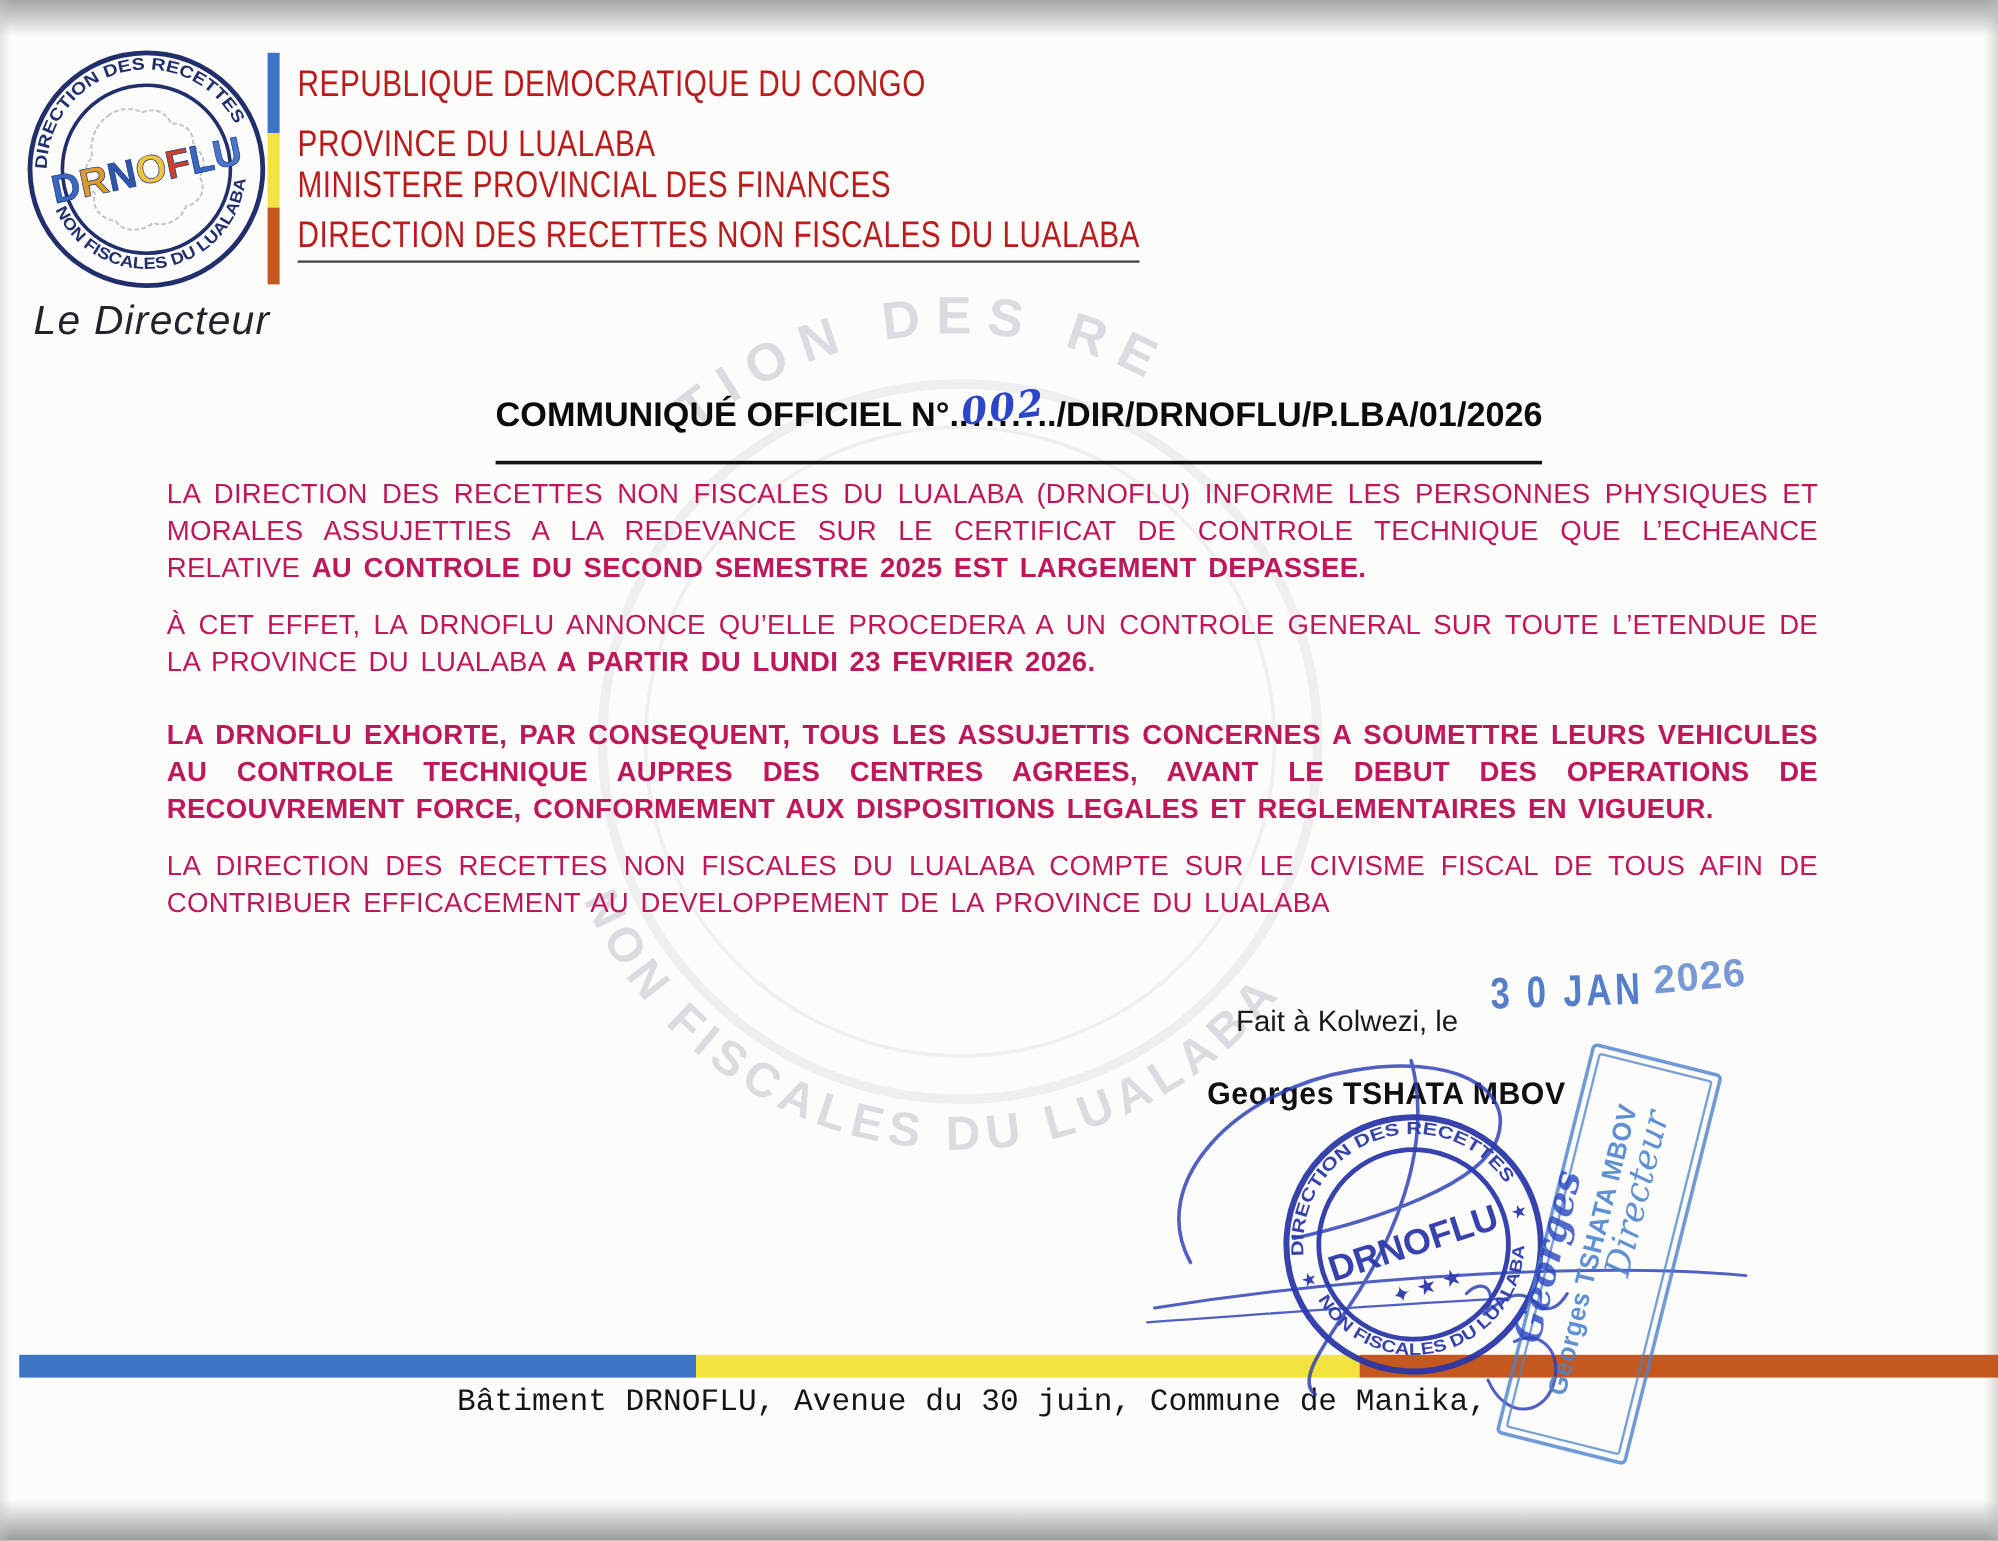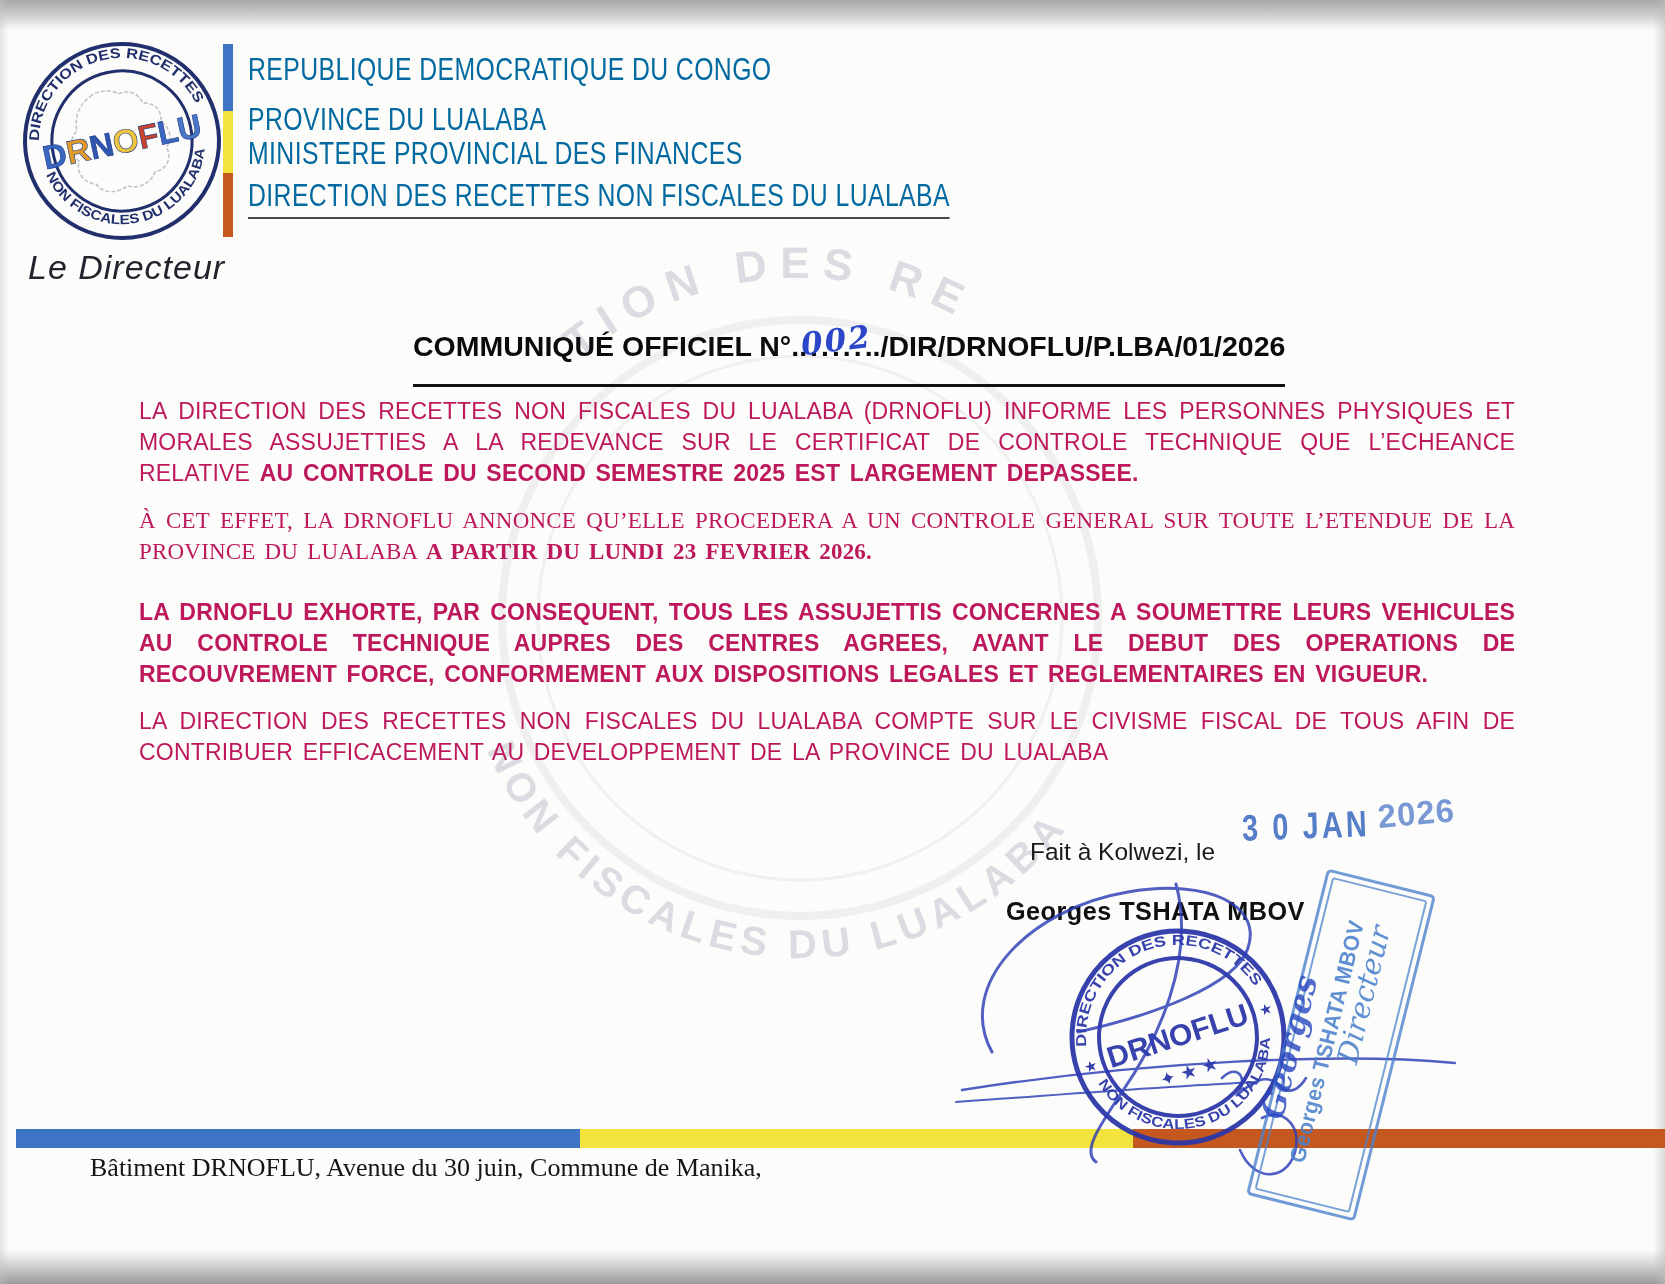--- a/index.html
+++ b/index.html
@@ -7,42 +7,42 @@
        font-family:"Liberation Sans",sans-serif;}
   .abs{position:absolute;}
 
   
   .edge-top{left:0;top:0;width:1665px;height:30px;background:linear-gradient(180deg,#a6a6a6 0%,#c9c9c9 45%,rgba(250,250,248,0) 100%);}
   .edge-bottom{left:0;top:1250px;width:1665px;height:34px;background:linear-gradient(0deg,#9a9a9a 0%,#d2d2d2 55%,rgba(250,250,248,0) 100%);}
   .edge-right{right:0;top:0;width:12px;height:1284px;background:linear-gradient(90deg,rgba(250,250,248,0),#bdbdbd);opacity:.55;}
   .edge-left{left:0;top:0;width:9px;height:1284px;background:linear-gradient(270deg,rgba(250,250,248,0),#c6c6c6);opacity:.45;}
 
   
-  .hdr-line{left:248px;color:#0369a1;font-size:31px;white-space:nowrap;}
+  .hdr-line{left:248px;color:#b91c1c;font-size:31px;white-space:nowrap;}
   .hdr-line>span{display:inline-block;transform:scaleX(.8);transform-origin:left center;letter-spacing:.5px;}
   .hdr-underline>span{border-bottom:2px solid #4a4a4a;padding-bottom:3px;}
   .director{left:28px;top:248px;font-family:Liberation Sans, sans-serif;font-style:italic;font-size:34px;color:#23232e;letter-spacing:1px;}
 
   .vbar{left:223px;width:10px;}
   .vbar.b{top:44px;height:67px;background:#3d74c5;}
   .vbar.y{top:111px;height:62px;background:#f2e43c;}
   .vbar.o{top:173px;height:64px;background:#c4581f;}
 
   
   .doc-title{left:413px;top:330px;font-size:28.5px;font-weight:bold;color:#0b0b0b;
              white-space:nowrap;padding-bottom:21px;border-bottom:3px solid #111;}
   .num-slot{position:relative;display:inline-block;}
   .num-dots{letter-spacing:3px;}
   .num-hand{position:absolute;left:2px;top:-8px;color:#2b46c8;font-family:"DejaVu Serif",serif;
             font-style:italic;font-weight:bold;font-size:31px;transform:rotate(-7deg);letter-spacing:2px;}
 
   
   .para{left:139px;width:1376px;font-size:23px;line-height:31px;color:#be185d;
         text-align:justify;letter-spacing:.2px;word-spacing:3px;}
-  .p1{top:396px;} .p2{top:505px;font-family:Liberation Serif, serif;} .p3{top:597px;font-weight:bold;} .p4{top:706px;}
+  .p1{top:396px;} .p2{top:505px;} .p3{top:597px;font-weight:bold;} .p4{top:706px;}
 
   .dateline-label{left:1030px;top:838px;font-size:24.5px;color:#1a1a1a;}
   .date-stamp{left:1242px;top:804px;transform:rotate(-2deg);opacity:.9;white-space:nowrap;}
   .date-stamp .dm{display:inline-block;color:#4570c2;font-weight:bold;font-size:37px;
                   letter-spacing:4px;transform:scaleX(.78);transform-origin:left center;}
   .date-stamp .yr{display:inline-block;color:#6a8fd0;font-size:33px;font-weight:bold;
                   transform:translateY(-10px) rotate(-3deg);margin-left:-28px;letter-spacing:1px;}
   .signatory{left:1006px;top:896px;font-size:26px;font-weight:bold;color:#101010;
              letter-spacing:.5px;transform:scaleX(.97);transform-origin:left center;white-space:nowrap;}
 
@@ -58,21 +58,21 @@
   .hand-georges{left:1216px;top:1028px;font-family:"DejaVu Serif",serif;font-style:italic;font-weight:bold;
                 font-size:32px;color:#2746c0;transform:rotate(-76deg);opacity:.8;z-index:7;}
 
   
   .hbar{top:1129px;height:19px;z-index:2;}
   .hbar.b{left:16px;width:564px;background:#3d74c5;}
   .hbar.y{left:580px;width:553px;background:#f2e43c;}
   .hbar.o{left:1133px;width:532px;background:#c4581f;}
 
   
-  .footer{left:90px;top:1152px;width:1440px;text-align:left;font-family:Liberation Serif, serif;
+  .footer{left:90px;top:1152px;width:1440px;text-align:center;font-family:Liberation Mono, monospace;
           font-size:26px;line-height:32px;color:#151515;z-index:3;}
   .footer a{color:#1f2fbc;text-decoration:underline;}
 
   svg text{font-family:"Liberation Sans",sans-serif;}
   .wm-svg{left:0;top:0;z-index:0;}
   .stamp-svg{left:0;top:0;z-index:5;pointer-events:none;}
   .content{z-index:2;}
 
   .logo-svg{left:10px;top:36px;z-index:2;}
   .l1,.l6{fill:#3a68c0;} .l2{fill:#e09a28;} .l3{fill:#2f55ae;} .l4{fill:#eec53a;}

